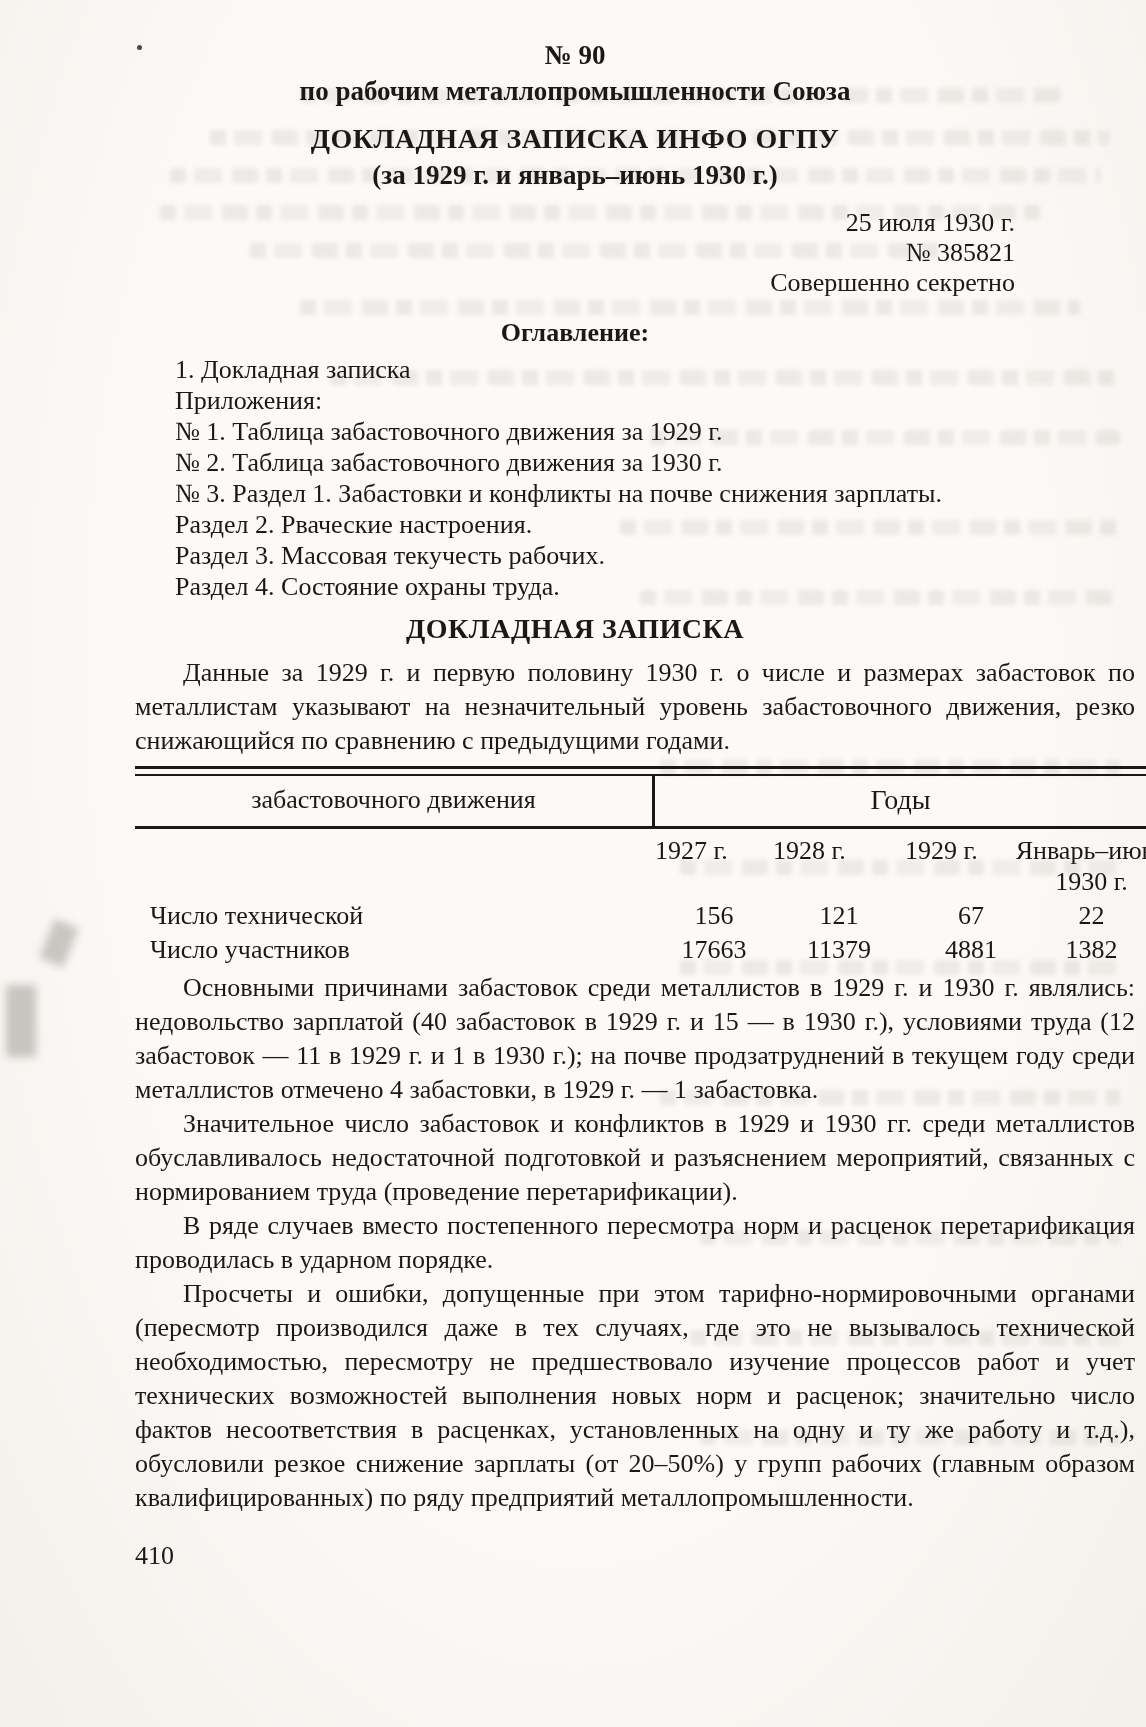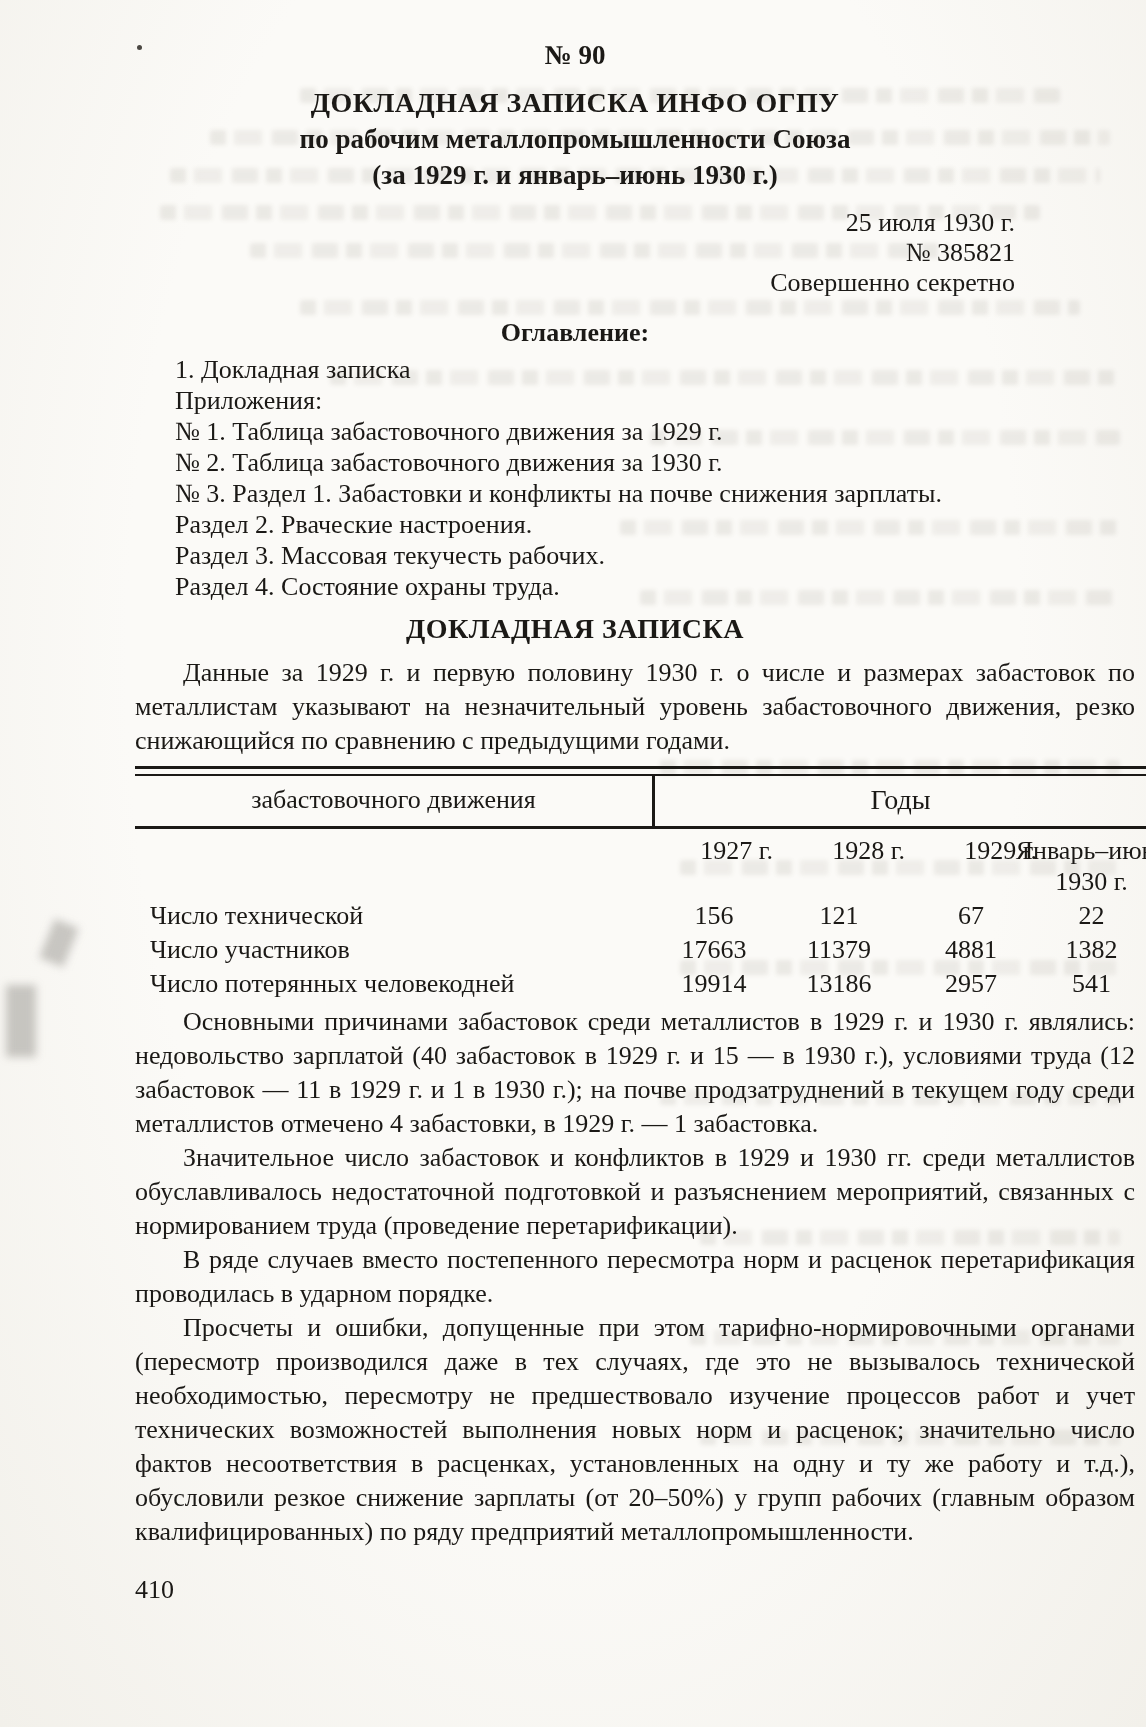--- a/index.html
+++ b/index.html
@@ -33,21 +33,21 @@
   .after-table { margin-top:20px; }
 
   
   .strike-table { width:1011px; margin-top:8px; }
   .rule-top { height:5px; border-top:3px solid #1b1916; border-bottom:2px solid #1b1916; }
   .thead { display:grid; grid-template-columns:520px 491px; border-bottom:3px solid #1b1916; }
   .th-left { border-right:3px solid #1b1916; text-align:center; padding:8px 0 10px; font-size:26px; line-height:32px; }
   .th-right { text-align:center; padding-top:8px; font-size:28px; line-height:32px; }
   .years-row, .data-row { display:grid; grid-template-columns:520px 118px 132px 132px 109px; }
   .years-row { padding-top:6px; font-size:26px; line-height:31px; }
-  .year { text-align:right; }
+  .year { text-align:left; }
   .year-stack { display:flex; flex-direction:column; align-items:center; white-space:nowrap; }
   .data-row { font-size:26px; line-height:34px; }
   .row-label { padding-left:15px; }
   .val { text-align:center; }
   .table-rows { padding-top:2px; padding-bottom:4px; }
 
   .page-number { font-size:26px; line-height:34px; margin-top:24px; }
 
   
   .bleed { position:absolute; height:15px; filter:blur(2px); opacity:.45; border-radius:3px;
@@ -81,22 +81,22 @@
   <div class="bleed" style="left:690px; top:1330px; width:430px;"></div>
   <div class="bleed" style="left:700px; top:1430px; width:420px;"></div>
   <div class="speck" style="left:137px; top:45px;  width:5px; height:5px;"></div>
   <div class="smudge" style="left:46px;  top:922px; width:26px; height:42px; transform:rotate(22deg);"></div>
   <div class="smudge" style="left:6px;   top:985px; width:30px; height:72px;"></div>
 
   <div class="content">
 
     <div class="heading-band doc-no">№ 90</div>
 
+    <div class="heading-band subtitle">по рабочим металлопромышленности Союза</div>
     <div class="heading-band title">ДОКЛАДНАЯ ЗАПИСКА ИНФО ОГПУ</div>
-    <div class="heading-band subtitle">по рабочим металлопромышленности Союза</div>
     <div class="heading-band subtitle">(за 1929 г. и январь–июнь 1930 г.)</div>
 
     <div class="meta">
       <div>25 июля 1930 г.</div>
       <div>№ 385821</div>
       <div>Совершенно секретно</div>
     </div>
 
     <div class="heading-band toc-heading">Оглавление:</div>
     <div class="toc">
@@ -140,27 +140,20 @@
           <div class="val">67</div>
           <div class="val">22</div>
         </div>
         <div class="data-row">
           <div class="row-label">Число участников</div>
           <div class="val">17663</div>
           <div class="val">11379</div>
           <div class="val">4881</div>
           <div class="val">1382</div>
         </div>
-        <div class="data-row">
-          <div class="row-label">Число потерянных человекодней</div>
-          <div class="val">19914</div>
-          <div class="val">13186</div>
-          <div class="val">2957</div>
-          <div class="val">541</div>
-        </div>
       </div>
     </div>
 
     <p class="para after-table">Основными причинами забастовок среди металлистов в 1929 г. и 1930 г. являлись: недовольство зарплатой (40 забастовок в 1929 г. и 15 — в 1930 г.), условиями труда (12 забастовок — 11 в 1929 г. и 1 в 1930 г.); на почве продзатруднений в текущем году среди металлистов отмечено 4 забастовки, в 1929 г. — 1 забастовка.</p>
     <p class="para">Значительное число забастовок и конфликтов в 1929 и 1930 гг. среди металлистов обуславливалось недостаточной подготовкой и разъяснением мероприятий, связанных с нормированием труда (проведение перетарификации).</p>
     <p class="para">В ряде случаев вместо постепенного пересмотра норм и расценок перетарификация проводилась в ударном порядке.</p>
     <p class="para">Просчеты и ошибки, допущенные при этом тарифно-нормировочными органами (пересмотр производился даже в тех случаях, где это не вызывалось технической необходимостью, пересмотру не предшествовало изучение процессов работ и учет технических возможностей выполнения новых норм и расценок; значительно число фактов несоответствия в расценках, установленных на одну и ту же работу и т.д.), обусловили резкое снижение зарплаты (от 20–50%) у групп рабочих (главным образом квалифицированных) по ряду предприятий металлопромышленности.</p>
 
     <div class="page-number">410</div>
 

